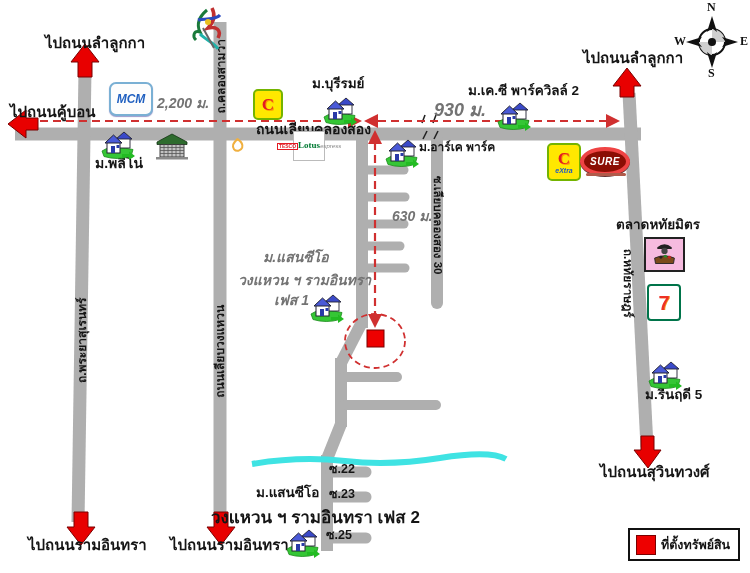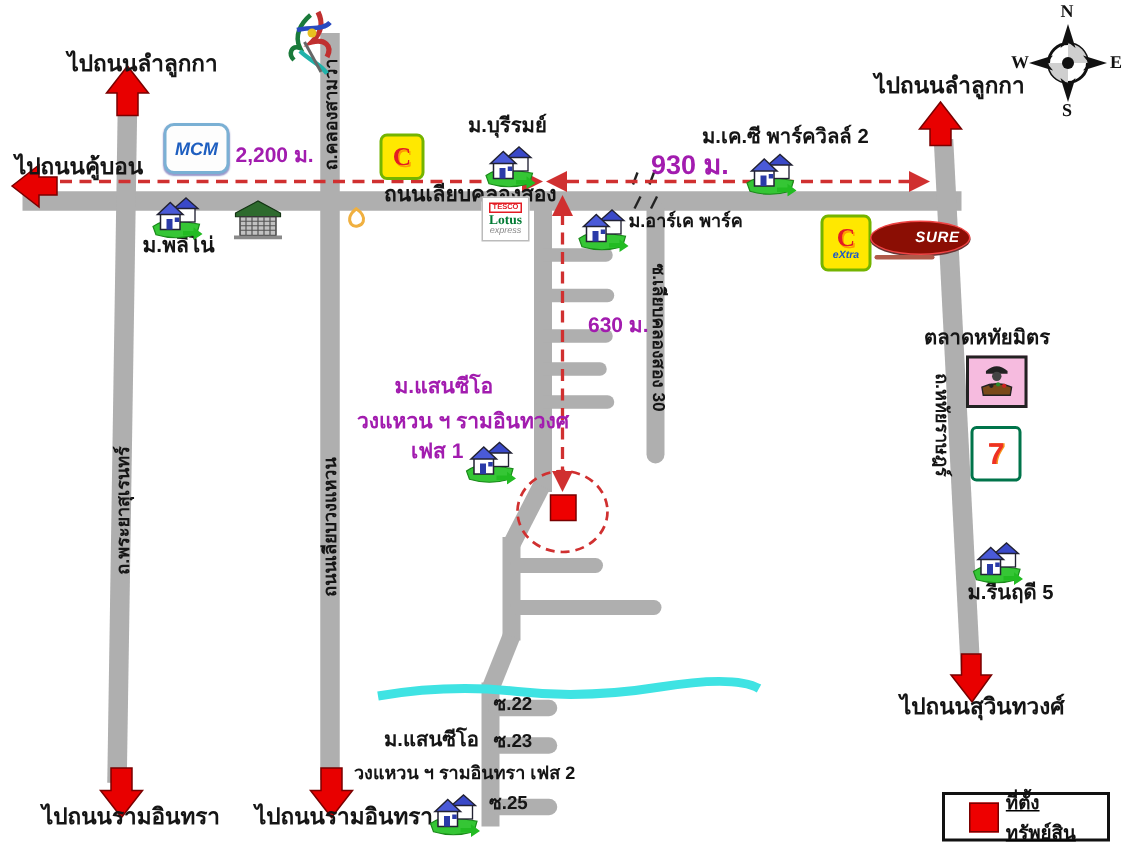--- a/index.html
+++ b/index.html
@@ -1,52 +1,52 @@
 <!DOCTYPE html>
 <html><head>
 <meta charset="utf-8">
 <style>
   html,body{margin:0;padding:0;background:#fff;font-family:"Liberation Sans","DejaVu Sans",sans-serif;}
   #map{position:relative;width:750px;height:573px;background:#fff;overflow:hidden;}
   #roadlayer{position:absolute;left:0;top:0;}
   .lbl{position:absolute;font-weight:bold;color:#151515;white-space:nowrap;line-height:1.05;}
-  .red{color:#a21caf;}
+  .red{color:#737373;font-style:italic;}
   .rot{text-align:center;}
   .rotccw{transform:rotate(-90deg);}
   .rotcw{transform:rotate(90deg);}
   .ic{position:absolute;}
   
   .mcm{width:40px;height:30px;background:#fdfdfd;border:2px solid #7ab0d4;border-radius:7px;
        display:flex;align-items:center;justify-content:center;color:#1f5fc0;font-style:italic;
        font-weight:bold;font-size:12px;box-shadow:0 1px 1px #99c;}
   .bigc{background:#ffe800;border:2px solid #74b400;border-radius:5px;display:flex;flex-direction:column;
         align-items:center;justify-content:center;}
   .bigc .c{color:#e31b23;font-weight:bold;font-size:17px;line-height:1;font-family:"Liberation Serif",serif;
         text-shadow:1px 1px 0 #f90;}
   .bigc .extra{color:#1b57c8;font-style:italic;font-weight:bold;font-size:7px;line-height:1;}
-  .lotus{width:30px;height:28px;background:#fff;border:1px solid #bbb;display:flex;flex-direction:column;
-        align-items:center;justify-content:center;gap:0;margin-left:28px;}
+  .lotus{width:30px;height:28px;background:#fff;border:1px solid #bbb;display:flex;flex-direction:row;
+        align-items:center;justify-content:center;gap:0;}
   .lotus .tesco{color:#e31b23;font-size:5px;font-weight:bold;line-height:1;border:1px solid #e31b23;padding:0 1px;}
   .lotus .lot{color:#007a33;font-size:9px;font-weight:bold;line-height:1.1;font-family:"Liberation Serif",serif;}
   .lotus .exp{color:#888;font-size:6px;font-style:italic;line-height:1;}
-  .sure{width:42px;height:21px;background:#8b0e04;border:1px solid #ef4444;border-radius:50%;
+  .sure{width:42px;height:21px;background:#8b0e04;border:4px solid #ef4444;border-radius:50%;
         display:flex;align-items:center;justify-content:center;color:#fff;font-weight:bold;
-        font-style:italic;font-size:10px;letter-spacing:.5px;box-shadow:0 1px 0 #633;padding-left:23px;}
+        font-style:italic;font-size:10px;letter-spacing:.5px;box-shadow:0 1px 0 #633;}
   .sure-sub{position:absolute;left:2px;top:22px;width:40px;height:3px;background:#b05a4a;border-radius:2px;}
   .seven{width:30px;height:33px;background:#fff;border:2px solid #00744a;border-radius:4px;position:relative;
         display:flex;align-items:center;justify-content:center;}
   .seven .s7{color:#ee3124;font-weight:bold;font-size:20px;line-height:1;text-shadow:1px 0 0 #f7941d;}
   .market{width:37px;height:31px;background:#f6bbdf;border:2px solid #222;display:flex;align-items:center;justify-content:center;}
   
   .compass{width:72px;height:76px;}
   .compass svg{position:absolute;left:0;top:0;}
   .compass span{position:absolute;font-family:"Liberation Serif",serif;font-weight:bold;font-size:12px;color:#111;}
   
   .legend{position:absolute;left:628px;top:528px;width:112px;height:33px;border:2px solid #111;background:#fff;
-        display:flex;align-items:center;gap:5px;padding-left:16px;box-sizing:border-box;text-decoration:underline;}
+        display:flex;align-items:center;gap:5px;padding-left:6px;box-sizing:border-box;}
   .legend .sq{width:18px;height:18px;background:#ee0000;border:1px solid #7a0000;}
   .legend .tx{font-weight:bold;font-size:12.5px;color:#111;}
 </style>
 </head>
 <body>
 
 <div id="map">
 
   <svg id="roadlayer" width="750" height="573" viewBox="0 0 750 573">
     <g stroke="#AFAFAF" fill="none">
@@ -114,30 +114,30 @@
   <div class="lbl red" style="left:157px;top:96px;font-size:14px;">2,200 ม.</div>
   <div class="lbl" style="left:256px;top:122px;font-size:14px;">ถนนเลียบคลองสอง</div>
   <div class="lbl" style="left:312px;top:77px;font-size:13.5px;">ม.บุรีรมย์</div>
   <div class="lbl red" style="left:434px;top:101px;font-size:18px;">930 ม.</div>
   <div class="lbl" style="left:468px;top:84px;font-size:13.5px;">ม.เค.ซี พาร์ควิลล์ 2</div>
   <div class="lbl" style="left:583px;top:50px;font-size:15px;">ไปถนนลำลูกกา</div>
   <div class="lbl" style="left:95px;top:156px;font-size:14px;">ม.พลีโน่</div>
   <div class="lbl" style="left:419px;top:141px;font-size:12px;">ม.อาร์เค พาร์ค</div>
   <div class="lbl red" style="left:392px;top:209px;font-size:14px;">630 ม.</div>
   <div class="lbl red" style="left:263px;top:250px;font-size:14px;">ม.แสนซีโอ</div>
-  <div class="lbl red" style="left:238px;top:273px;font-size:14px;">วงแหวน ฯ รามอินทวงศ</div>
+  <div class="lbl red" style="left:238px;top:273px;font-size:14px;">วงแหวน ฯ รามอินทรา</div>
   <div class="lbl red" style="left:274px;top:293px;font-size:14px;">เฟส 1</div>
   <div class="lbl" style="left:616px;top:218px;font-size:13.5px;">ตลาดหทัยมิตร</div>
   <div class="lbl" style="left:645px;top:388px;font-size:13.5px;">ม.รื่นฤดี 5</div>
   <div class="lbl" style="left:600px;top:464px;font-size:15px;">ไปถนนสุวินทวงศ์</div>
   <div class="lbl" style="left:329px;top:463px;font-size:12.5px;">ซ.22</div>
   <div class="lbl" style="left:329px;top:488px;font-size:12.5px;">ซ.23</div>
   <div class="lbl" style="left:326px;top:529px;font-size:12.5px;">ซ.25</div>
   <div class="lbl" style="left:256px;top:486px;font-size:13.5px;">ม.แสนซีโอ</div>
-  <div class="lbl" style="left:236px;top:509px;font-size:12px;">วงแหวน ฯ รามอินทรา เฟส 2</div>
+  <div class="lbl" style="left:211px;top:509px;font-size:17px;">วงแหวน ฯ รามอินทรา เฟส 2</div>
   <div class="lbl" style="left:28px;top:537px;font-size:15px;">ไปถนนรามอินทรา</div>
   <div class="lbl" style="left:170px;top:537px;font-size:15px;">ไปถนนรามอินทรา</div>
 
   <div class="lbl rot rotccw" style="left:22px;top:334px;width:120px;font-size:12px;">ถ.พระยาสุเรนทร์</div>
   <div class="lbl rot rotccw" style="left:159px;top:345px;width:122px;font-size:12px;">ถนนเลียบวงแหวน</div>
   <div class="lbl rot rotccw" style="left:169px;top:70px;width:104px;font-size:12px;">ถ.คลองสามวา</div>
   <div class="lbl rot rotcw" style="left:372px;top:219px;width:132px;font-size:11.5px;">ซ.เลียบคลองสอง 30</div>
   <div class="lbl rot rotcw" style="left:572px;top:277px;width:112px;font-size:12px;">ถ.หทัยราษฎร์</div>
 
   <div class="ic" style="left:186px;top:6px;"><svg width="42" height="50" viewBox="0 0 42 50">

